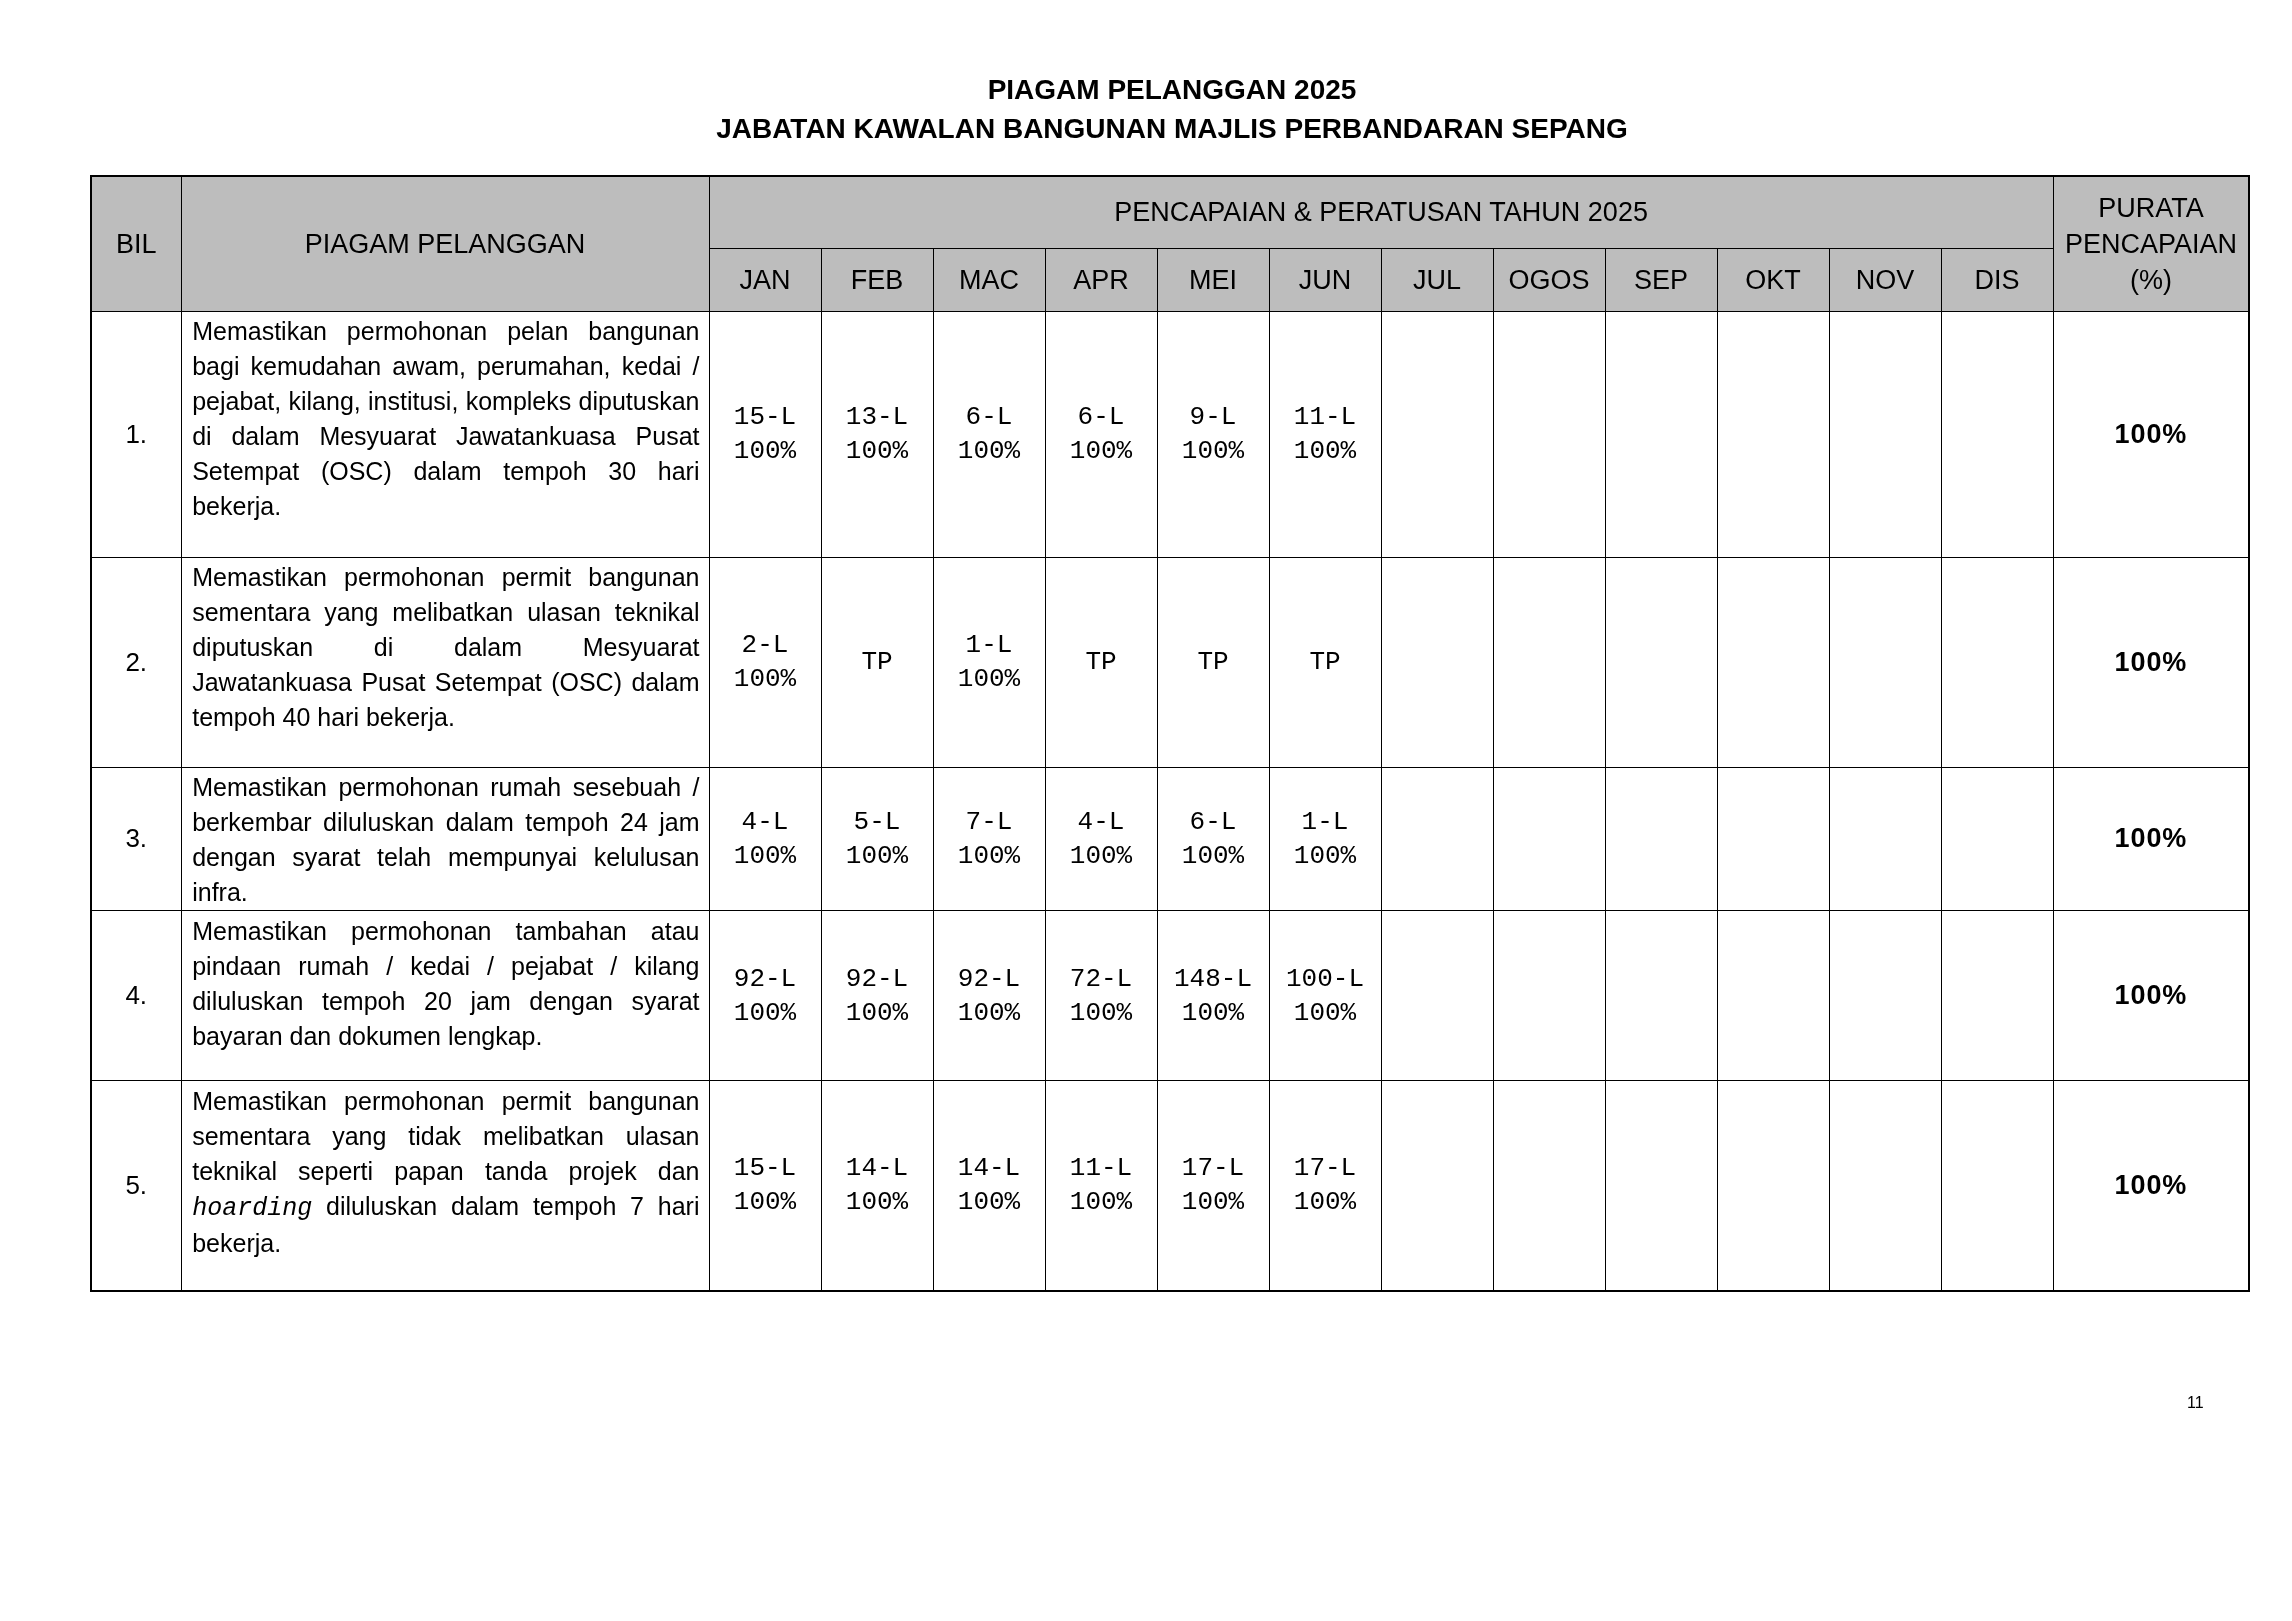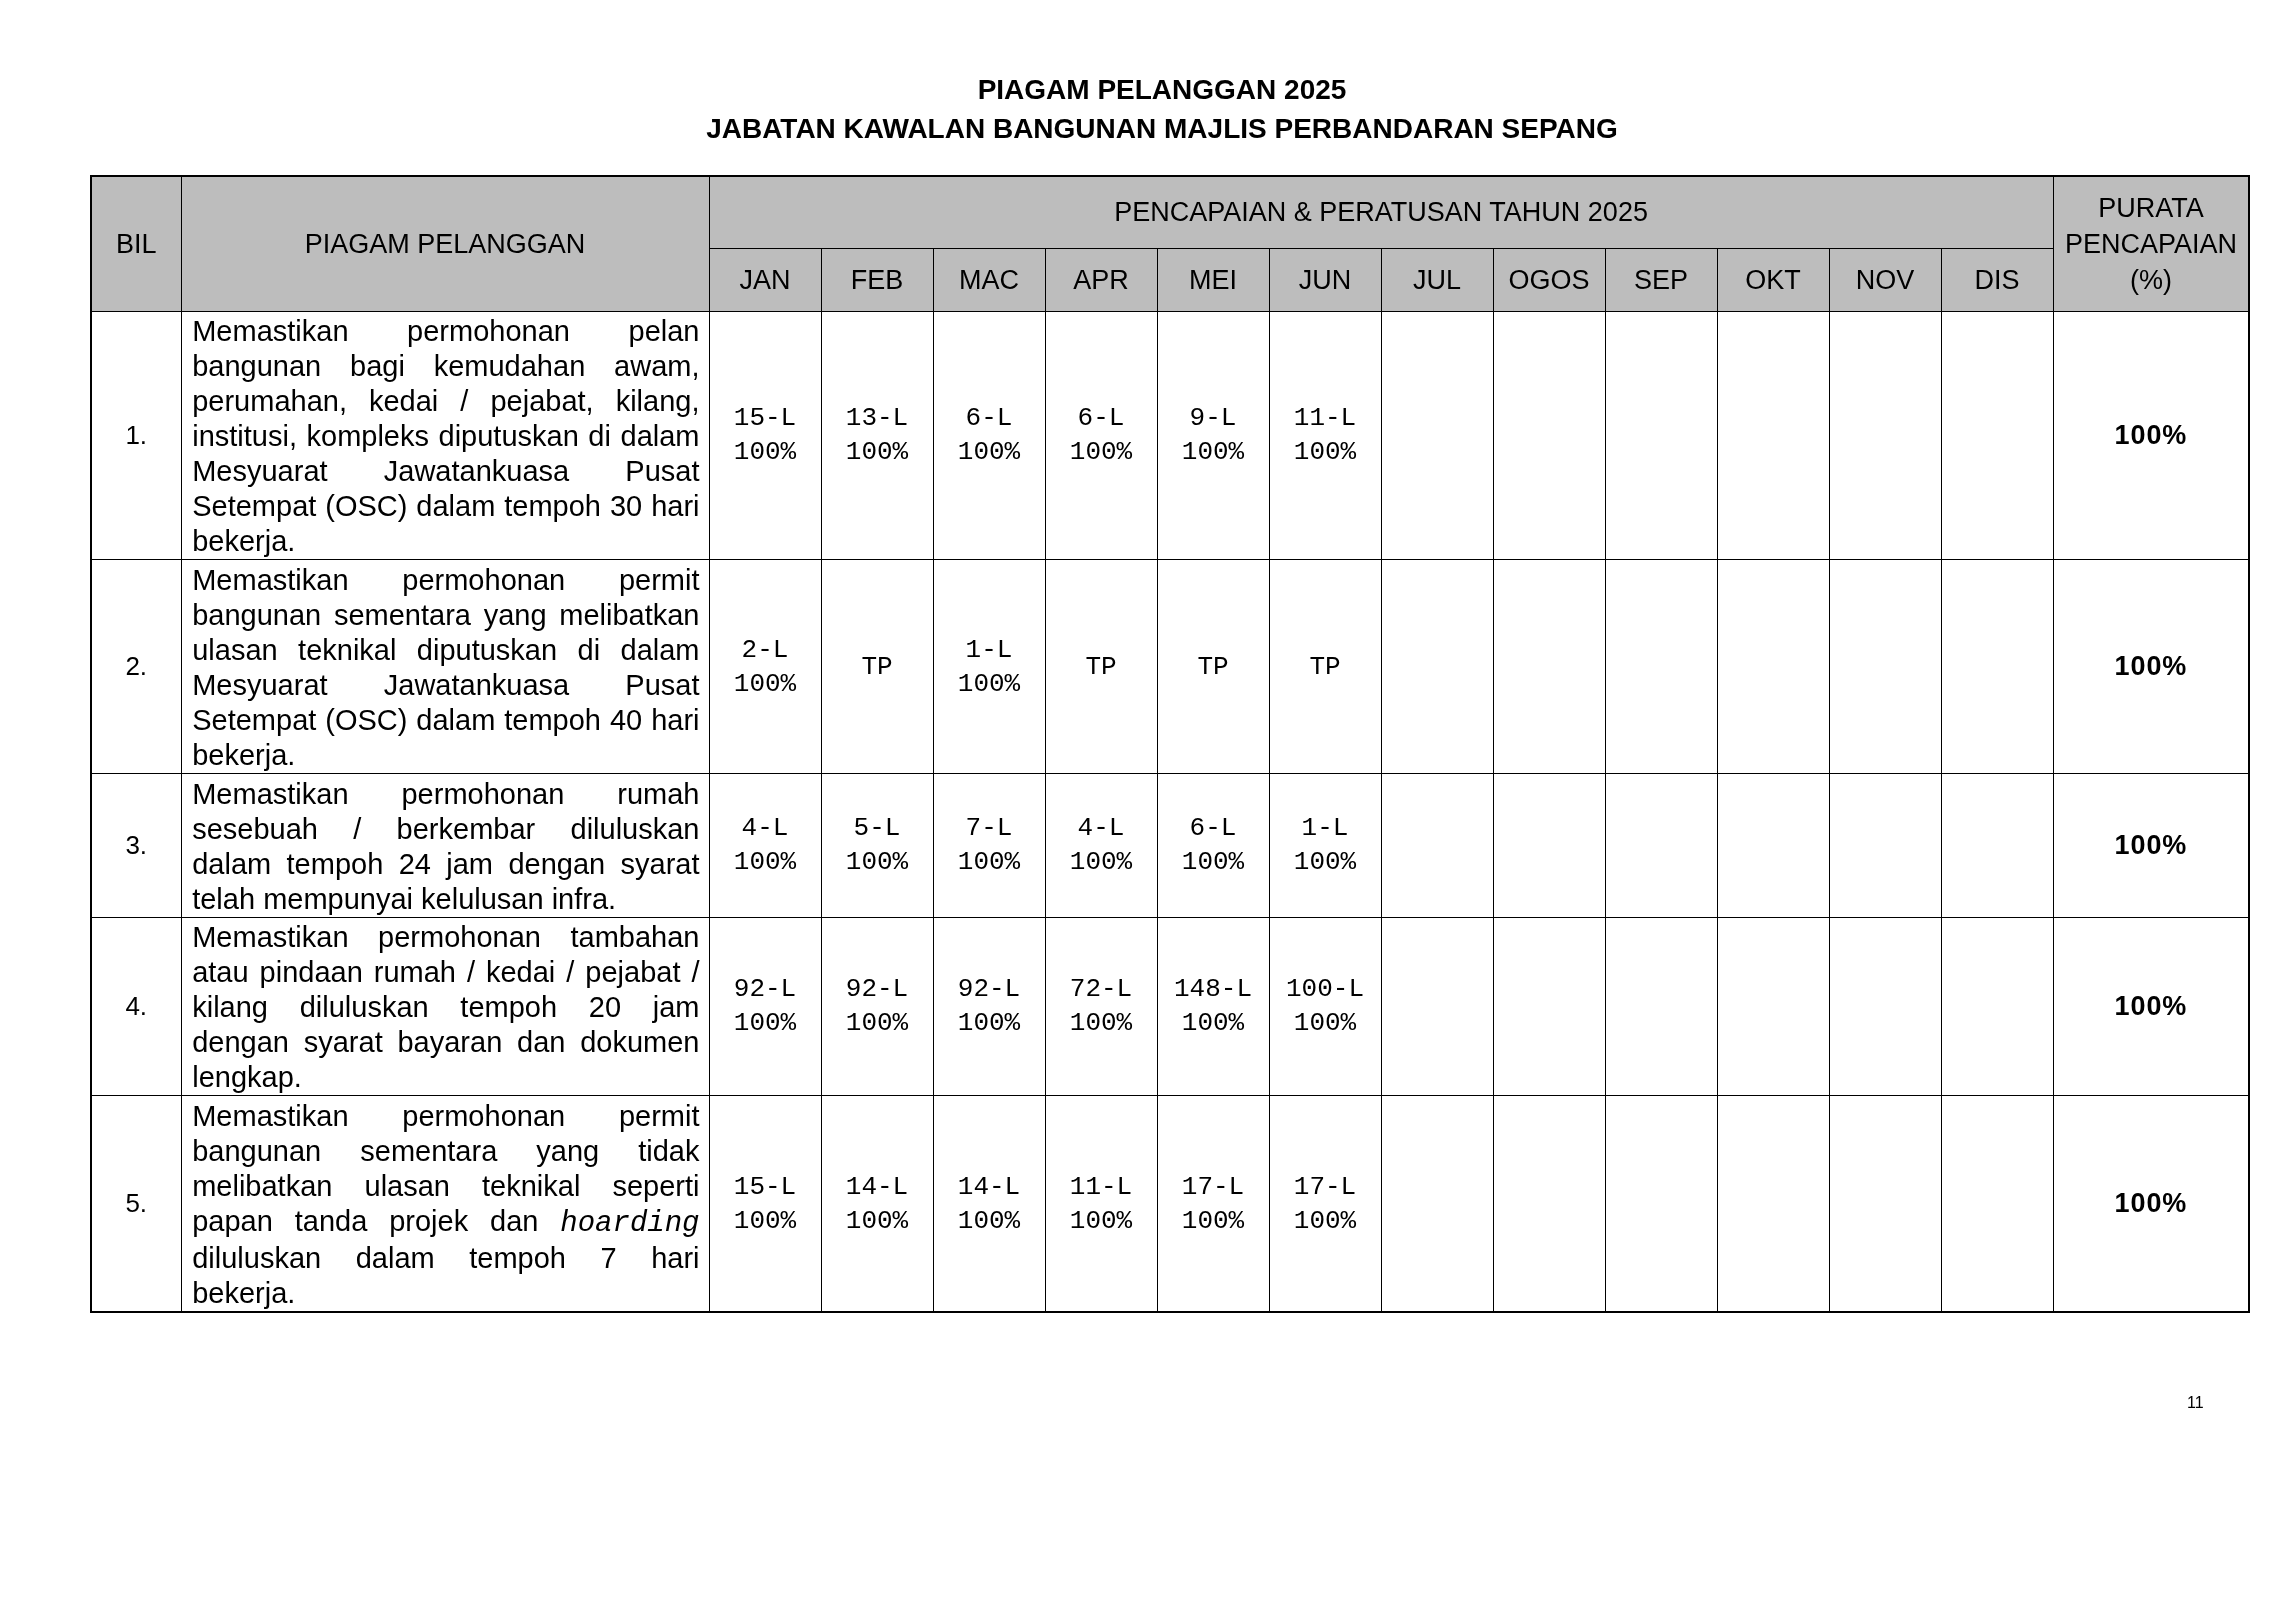--- a/index.html
+++ b/index.html
@@ -9,21 +9,21 @@
   }
   body {
     width: 2293px;
     height: 1621px;
     position: relative;
     font-family: "Liberation Sans", sans-serif;
     color: #000;
   }
   .title-block {
     position: absolute;
-    left: 82px;
+    left: 92px;
     top: 70px;
     width: 2160px;
     text-align: center;
     font-weight: bold;
     font-size: 28px;
     line-height: 39px;
   }
   table.charter {
     position: absolute;
     left: 90px;
@@ -61,21 +61,21 @@
   tr.r5 { height: 210px; }
   td.cell-bil {
     text-align: center;
     vertical-align: middle;
     font-size: 26px;
   }
   td.cell-text {
     text-align: justify;
     vertical-align: top;
     padding: 2.7px 9px 0 10.7px;
-    font-size: 29px;
+    font-size: 25px;
     line-height: 35px;
   }
   td.cell-text i { font-style: italic; font-family: Liberation Mono, monospace; }
   td.cell-month {
     text-align: center;
     vertical-align: middle;
     font-size: 26px;
     line-height: 34px;
     white-space: pre-line;
     font-family: Liberation Mono, monospace;

